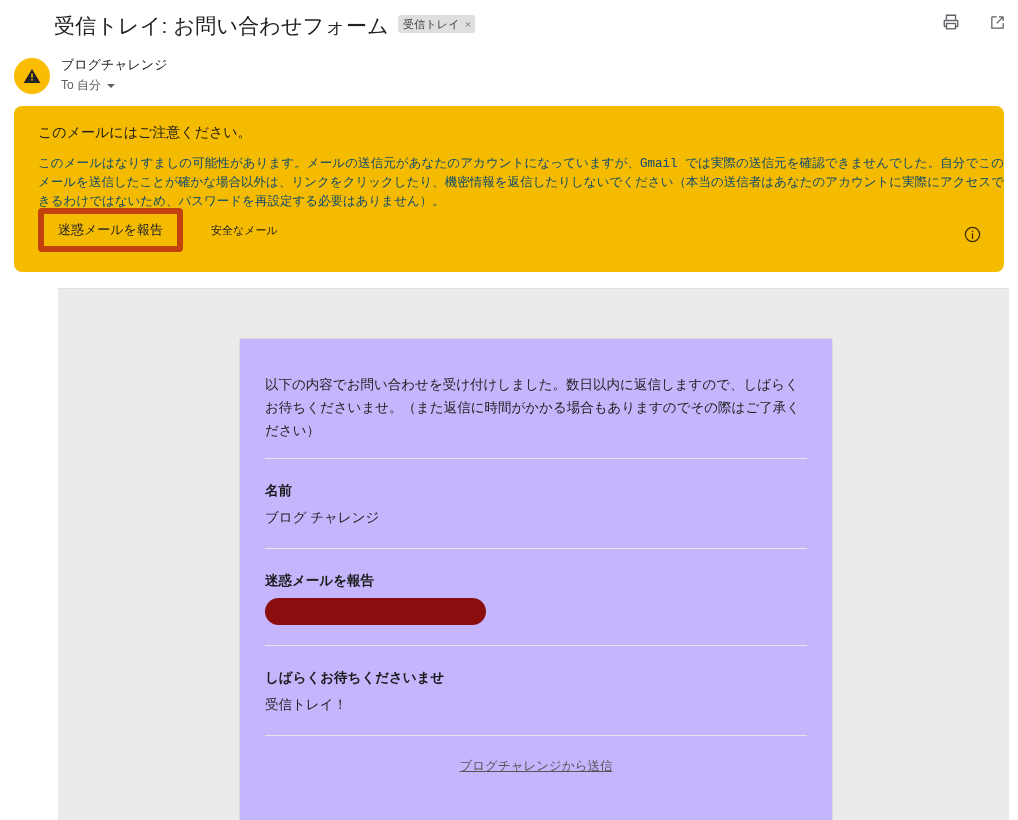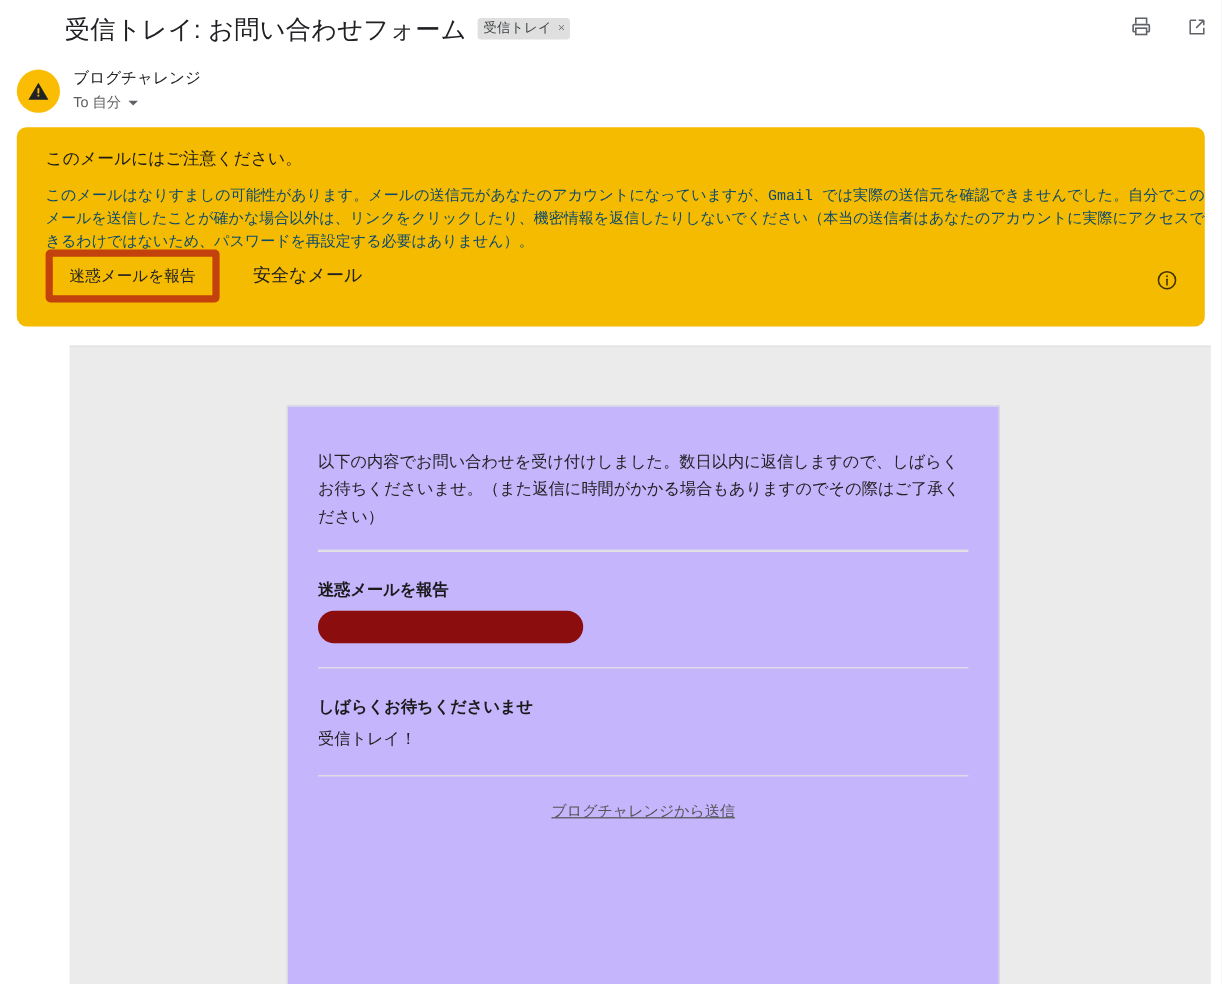--- a/index.html
+++ b/index.html
@@ -195,21 +195,21 @@
     font-size: 13px;
     font-family: inherit;
     padding: 8px 14px;
     cursor: pointer;
     line-height: 16px;
   }
   .btn-text {
     background: transparent;
     border: none;
     color: #202124;
-    font-size: 15px;
+    font-size: 11px;
     font-family: inherit;
     cursor: pointer;
     padding: 8px 2px;
     line-height: 16px;
   }
   .warn-info {
     position: absolute;
     right: 22px;
     bottom: 24px;
     cursor: pointer;
@@ -377,20 +377,24 @@
   </div>
 </div>
 
 <div class="body-outer">
   <div class="body-card">
     <div class="card-inner">
 
       <p class="intro-text">以下の内容でお問い合わせを受け付けしました。数日以内に返信しますので、しばらくお待ちくださいませ。（また返信に時間がかかる場合もありますのでその際はご了承ください）</p>
       <hr class="hr">
 
+      <div class="field">
+        <div class="field-label">名前</div>
+        <div class="field-value">ブログ チャレンジ</div>
+      </div>
       <hr class="hr">
 
       <div class="field">
         <div class="field-label">迷惑メールを報告</div>
         <div class="redacted-bar"></div>
       </div>
       <hr class="hr">
 
       <div class="field">
         <div class="field-label">しばらくお待ちくださいませ</div>

